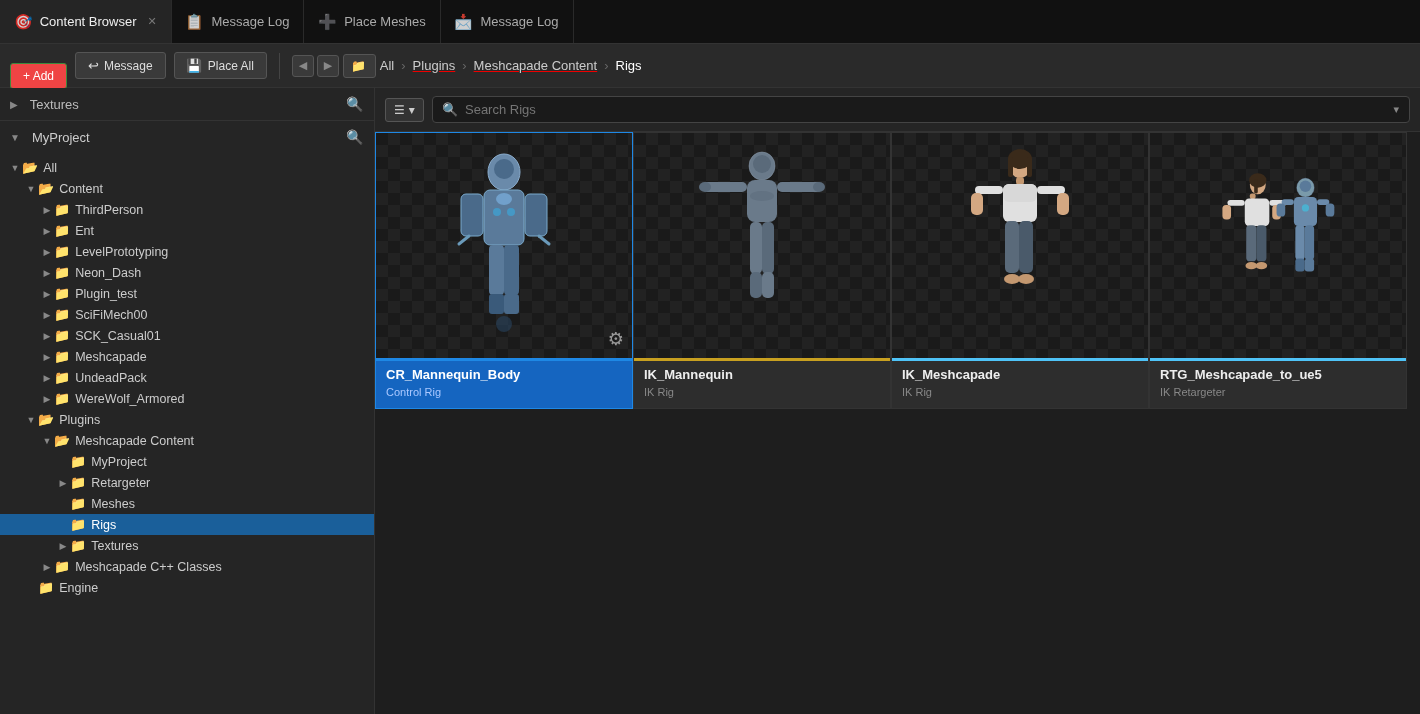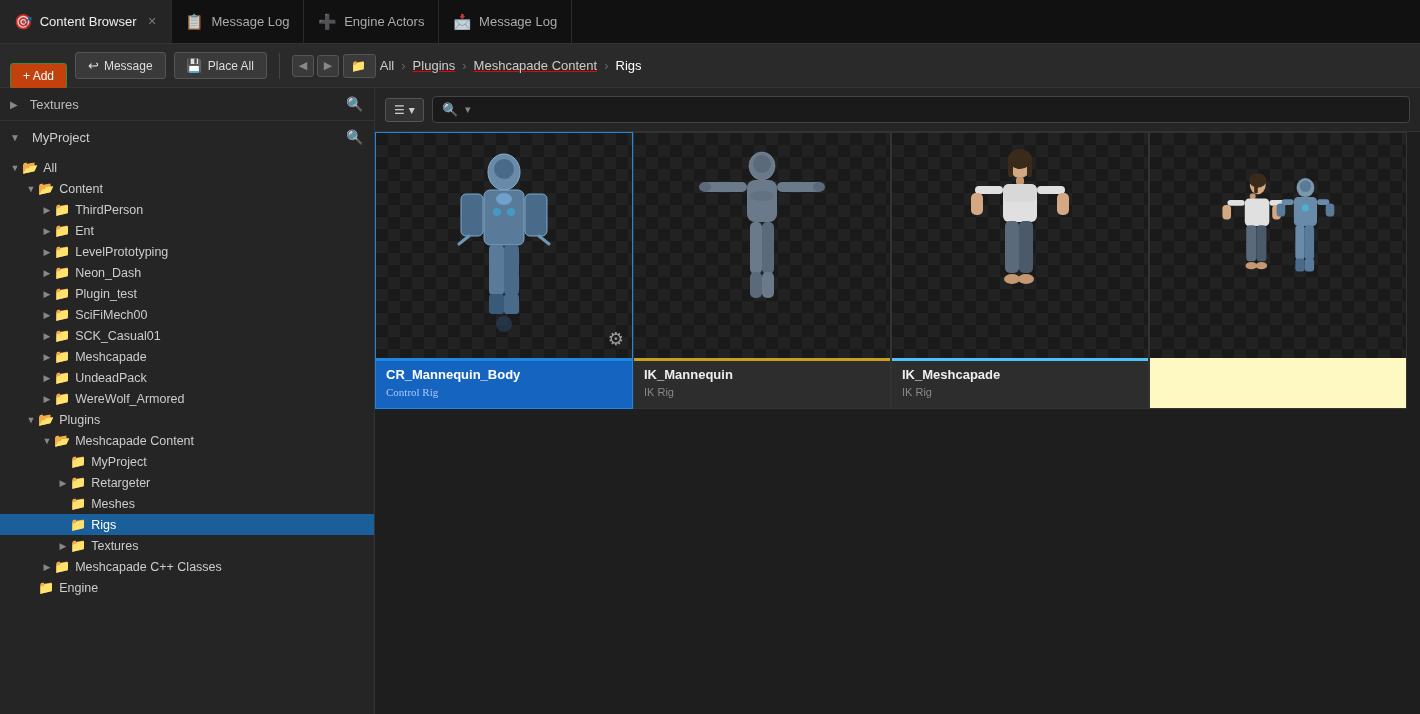--- a/index.html
+++ b/index.html
@@ -55,21 +55,21 @@
       padding: 5px 12px;
       border-radius: 3px;
       border: 1px solid #555;
       background: #3a3a3a;
       color: #ddd;
       cursor: pointer;
       font-size: 12px;
       white-space: nowrap;
     }
     .btn.add-btn {
-      background: #c2410c;
+      background: #ef4444;
       border-color: #3d8a3d;
       color: #fff;
       margin-top: 20px;
     }
     .btn-icon { font-size: 13px; }
     .toolbar-sep { width: 1px; background: #444; height: 26px; margin: 0 4px; }
 
     
     .breadcrumb {
       display: flex;
@@ -196,21 +196,21 @@
       flex: 1;
       display: flex;
       flex-wrap: wrap;
       align-content: flex-start;
       gap: 0;
       overflow-y: auto;
       padding: 0;
     }
     .asset-card {
       width: 258px;
-      background: #fef9c3;
+      background: #0c4a6e;
       border: 1px solid #333;
       cursor: pointer;
       display: flex;
       flex-direction: column;
       position: relative;
     }
     .asset-card.selected {
       border-color: #1e88e5;
       background: #1a56a0;
     }
@@ -249,21 +249,21 @@
       font-weight: 600;
       color: #eee;
       margin-bottom: 4px;
     }
     .asset-card.selected .asset-name { color: #fff; }
     .asset-type {
       font-size: 11px;
       color: #888;
       padding-bottom: 8px;
     }
-    .asset-card.selected .asset-type { color: #aac8ff; font-family: Liberation Serif, serif; }
+    .asset-card.selected .asset-type { color: #aac8ff; }
 
     
     .figure-svg { width: 130px; height: 200px; }
     .figure-svg-sm { width: 110px; height: 195px; }
 
     .sidebar-myproject-header {
       display: flex;
       align-items: center;
       justify-content: space-between;
       padding: 8px 10px;
@@ -285,21 +285,21 @@
     <span class="tab-icon">🎯</span>
     <span>Content Browser</span>
     <span class="tab-close">✕</span>
   </div>
   <div class="tab">
     <span class="tab-icon">📋</span>
     <span>Message Log</span>
   </div>
   <div class="tab">
     <span class="tab-icon">➕</span>
-    <span>Engine Actors</span>
+    <span>Place Meshes</span>
   </div>
   <div class="tab">
     <span class="tab-icon">📩</span>
     <span>Message Log</span>
   </div>
 </div>
 
 <div class="toolbar">
   <button class="btn add-btn">
     <span>+ Add</span>
@@ -486,20 +486,21 @@
 
   <div class="content-area">
 
     <div class="search-bar">
       <div class="filter-btn">
         <span>☰</span>
         <span>▾</span>
       </div>
       <div class="search-input-wrap">
         <span style="color:#888;">🔍</span>
+        <input class="search-input" type="text" placeholder="Search Rigs" style="">
         <span class="search-expand">▾</span>
       </div>
     </div>
 
     <div class="asset-grid" id="asset-grid">
         <div class="asset-card selected">
     <div class="asset-thumbnail">
       <div class="checker-bg"></div>
       <div style="position:relative;z-index:1;">
         <svg class="figure-svg" viewBox="0 0 130 200" xmlns="http://www.w3.org/2000/svg">
@@ -621,16 +622,20 @@
     <rect x="88" y="44" width="12" height="18" rx="5" fill="#5a7a9a"></rect>
     <rect x="156" y="44" width="12" height="18" rx="5" fill="#5a7a9a"></rect>
     <rect x="114" y="74" width="13" height="48" rx="5" fill="#6a8aaa"></rect>
     <rect x="127" y="74" width="13" height="48" rx="5" fill="#5a7a9a"></rect>
     <rect x="114" y="120" width="13" height="18" rx="4" fill="#4a6a8a"></rect>
     <rect x="127" y="120" width="13" height="18" rx="4" fill="#5a7a9a"></rect>
   </svg>
       </div>
 
     </div>
+    <div class="asset-label-bar" style="border-top-color:#4fc3f7;">
+      <div class="asset-name">RTG_Meshcapade_to_ue5</div>
+      <div class="asset-type">IK Retargeter</div>
+    </div>
   </div>
       </div>
   </div>
 </div>
 
 </body></html>

